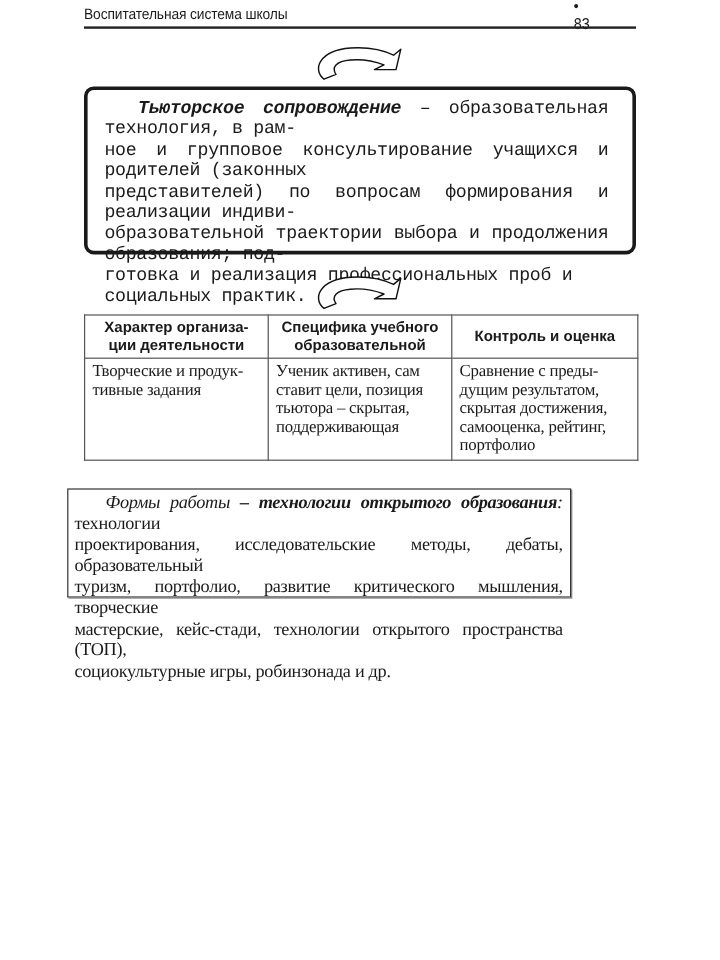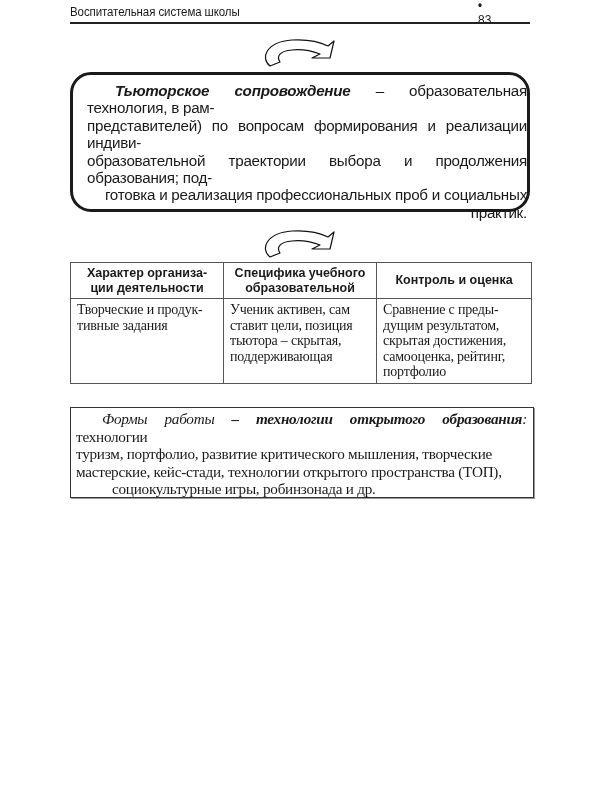--- a/index.html
+++ b/index.html
@@ -14,46 +14,46 @@
   .running-head .title { letter-spacing: -0.1px; }
   .running-head .page { font-weight: normal; font-size: 13px; margin-right: -36px; }
   .running-head .dot { margin-right: 12px; font-weight: bold; }
   .head-rule { position: absolute; left: 70px; top: 22px; width: 460px; height: 1.5px; background: #222; }
 
   .arrow { position: absolute; width: 80px; height: 34px; }
   .arrow svg { width: 80px; height: 34px; display: block; }
 
   .tutor-box {
     position: absolute; left: 70px; top: 72px; width: 460px; height: 140px;
-    box-sizing: border-box; border: 3px solid #1a1a1a; border-radius: 21px;
-    padding: 7px 0 0 14px;
-    font-family: Liberation Sans, sans-serif; font-size: 15.2px; line-height: 17.4px;
+    box-sizing: border-box; border: 3px solid #1a1a1a; border-radius: 8px;
+    padding: 7px 20px 0 14px;
+    font-family: Liberation Mono, monospace; font-size: 15.2px; line-height: 17.4px;
     text-align: justify; letter-spacing: -0.25px;
   }
   .tutor-box .lead { font-weight: bold; font-style: italic; }
   .tutor-box .indent { display: inline-block; width: 28px; }
-  .tutor-box .last-line { text-align: right; }
+  .tutor-box .last-line { text-align: left; }
 
   table.org {
     position: absolute; left: 70px; top: 262px; width: 461px;
     border-collapse: collapse; table-layout: fixed;
   }
   table.org th, table.org td { border: 1px solid #555; vertical-align: top; }
   table.org th {
     font-family: "Liberation Sans", sans-serif; font-weight: bold; font-size: 12.5px;
     line-height: 15px; text-align: center; vertical-align: middle; height: 35px; padding: 0 4px;
   }
   table.org td {
     font-family: "Liberation Serif", serif; font-size: 14px; line-height: 15.6px;
     padding: 3px 6px 3px 6px; height: 76px; letter-spacing: -0.2px;
   }
   col.c1 { width: 153px; } col.c2 { width: 153px; } col.c3 { width: 155px; }
 
   .forms-box {
-    position: absolute; left: 70px; top: 407px; width: 464px; height: 91px;
+    position: absolute; left: 56px; top: 407px; width: 420px; height: 91px;
     box-sizing: border-box; border: 1.5px solid #333;
     box-shadow: 1px 1px 0 #999;
     padding: 2px 6px 0 5px;
     font-family: "Liberation Serif", serif; font-size: 15.2px; line-height: 17.6px;
     text-align: justify; letter-spacing: -0.25px;
   }
   .forms-box .lead { font-style: italic; }
   .forms-box .lead-strong { font-weight: bold; font-style: italic; }
   .forms-box .indent { display: inline-block; width: 26px; }
 </style>
@@ -70,20 +70,21 @@
 <div class="head-rule"></div>
 
 <div class="arrow" style="left:258px; top:36px;">
   <svg viewBox="0 0 80 34">
     <path d="M12,30 C2,22 8,6 34,4 C50,3 62,6 70,10 L76,5 L72,22 L54,22 L62,18 C54,15 44,13 34,14 C22,15 18,20 22,26 Z" fill="#fff" stroke="#111" stroke-width="1.2" stroke-linejoin="round"></path>
   </svg>
 </div>
 
 <div class="tutor-box">
   <div><span class="indent"></span><span class="lead">Тьюторское сопровождение</span><span> – </span><span>образовательная технология, в рам-</span></div>
+  <div>ное и групповое консультирование учащихся и родителей (законных</div>
   <div>представителей) по вопросам формирования и реализации индиви-</div>
   <div>образовательной траектории выбора и продолжения образования; под-</div>
   <div class="last-line">готовка и реализация профессиональных проб и социальных практик.</div>
 </div>
 
 <div class="arrow" style="left:258px; top:227px;">
   <svg viewBox="0 0 80 34">
     <path d="M12,30 C2,22 8,6 34,4 C50,3 62,6 70,10 L76,5 L72,22 L54,22 L62,18 C54,15 44,13 34,14 C22,15 18,20 22,26 Z" fill="#fff" stroke="#111" stroke-width="1.2" stroke-linejoin="round"></path>
   </svg>
 </div>
@@ -127,16 +128,17 @@
         <div>скрытая достижения,</div>
         <div>самооценка, рейтинг,</div>
         <div>портфолио</div>
       </td>
     </tr>
   </tbody>
 </table>
 
 <div class="forms-box">
   <div><span class="indent"></span><span class="lead">Формы работы</span><span class="lead-strong"> – </span><span class="lead-strong">технологии открытого образования</span><span class="lead">:</span><span> технологии</span></div>
+  <div>проектирования, исследовательские методы, дебаты, образовательный</div>
   <div>туризм, портфолио, развитие критического мышления, творческие</div>
   <div>мастерские, кейс-стади, технологии открытого пространства (ТОП),</div>
-  <div style="text-align:left;margin-left:36px;">социокультурные игры, робинзонада и др.</div>
+  <div style="text-align:left;">социокультурные игры, робинзонада и др.</div>
 </div>
 
 </body></html>

